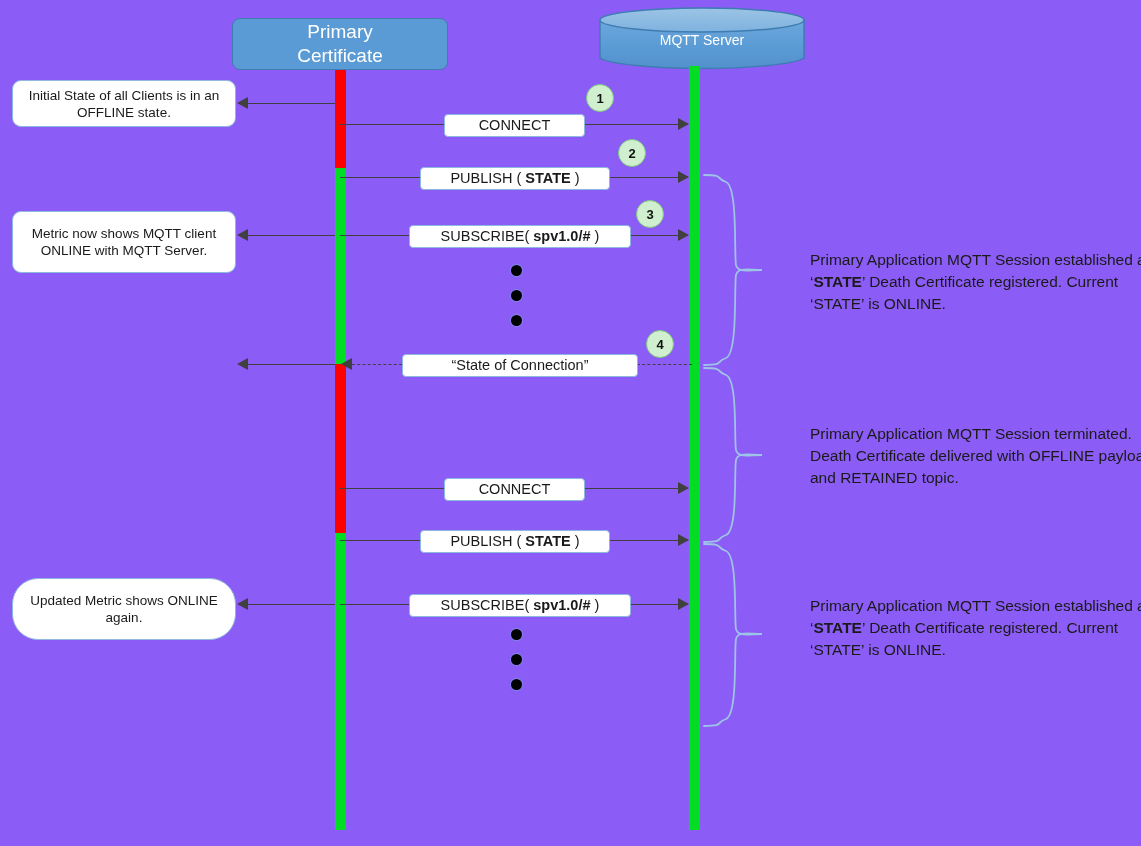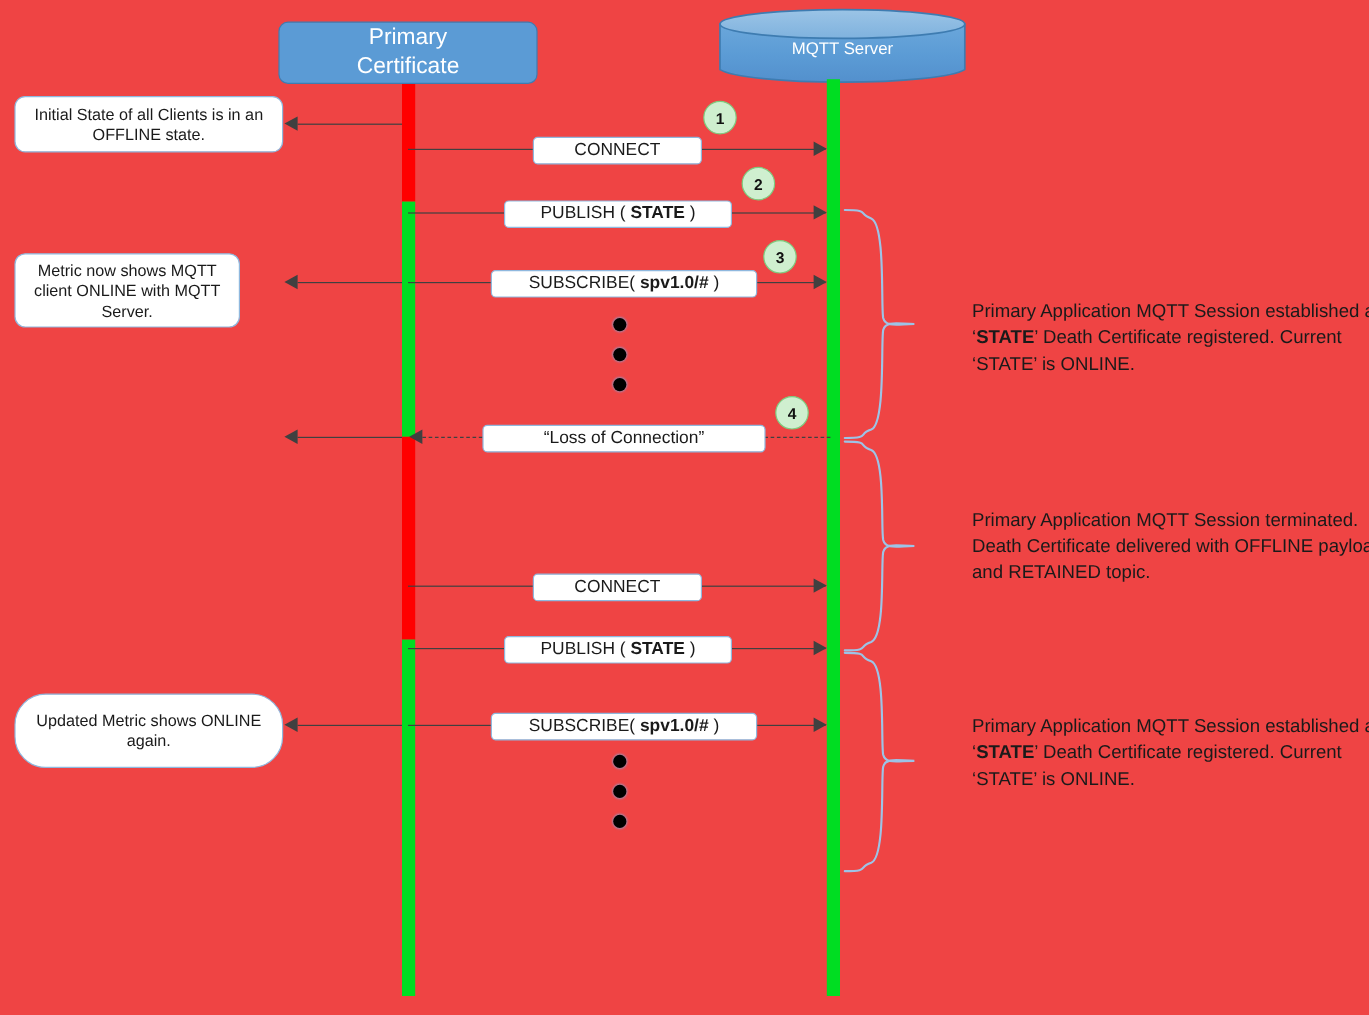--- a/index.html
+++ b/index.html
@@ -7,21 +7,21 @@
     padding: 0;
     background: #ffffff;
   }
   body {
     font-family: "Liberation Sans", sans-serif;
   }
   #canvas {
     position: relative;
     width: 1141px;
     height: 846px;
-    background: #ef4444;
+    background: #8b5cf6;
     overflow: hidden;
   }
 
   
   .participant-box {
     position: absolute;
     background: #5B9BD5;
     border: 1px solid #3E7CB1;
     border-radius: 8px;
     color: #ffffff;
@@ -186,21 +186,21 @@
   <div class="lifeline-seg ll-green" style="left:335px; top:168px; height:196px;"></div>
   <div class="lifeline-seg ll-red" style="left:335px; top:364px; height:169px;"></div>
   <div class="lifeline-seg ll-green" style="left:335px; top:533px; height:297px;"></div>
 
   <div class="lifeline-seg ll-green" style="left:689px; top:66px; height:764px;"></div>
 
   <div class="note-box" style="left:12px; top:80px; width:224px; height:47px;">
     <span>Initial State of all Clients is in an OFFLINE state.</span>
   </div>
 
-  <div class="note-box" style="left:12px; top:211px; width:188px; height:62px;">
+  <div class="note-box" style="left:12px; top:211px; width:224px; height:62px;">
     <span>Metric now shows MQTT client ONLINE with MQTT Server.</span>
   </div>
 
 
   <div class="note-box" style="left:12px; top:578px; width:224px; height:62px;border-radius:26px;">
     <span>Updated Metric shows ONLINE again.</span>
   </div>
 
   <div class="msg-line" style="left:248px; top:103px; width:87px;"></div>
   <div class="arrowhead arrow-left" style="left:237px; top:97px;"></div>
@@ -242,21 +242,21 @@
   </div>
 
   <div class="dot" style="left:511px; top:265px;"></div>
   <div class="dot" style="left:511px; top:290px;"></div>
   <div class="dot" style="left:511px; top:315px;"></div>
 
   <div class="msg-line dashed" style="left:637px; top:364px; width:55px;"></div>
   <div class="msg-line dashed" style="left:352px; top:364px; width:50px;"></div>
   <div class="arrowhead arrow-left" style="left:341px; top:358px;"></div>
   <div class="msg-label" style="left:402px; top:354px; width:236px;">
-    <span>“Loss of Connection”</span>
+    <span>“State of Connection”</span>
   </div>
   <div class="step-badge" style="left:646px; top:330px;">
     <span>4</span>
   </div>
 
   <div class="msg-line" style="left:340px; top:488px; width:348px;"></div>
   <div class="arrowhead arrow-right" style="left:678px; top:482px;"></div>
   <div class="msg-label" style="left:444px; top:478px; width:141px;">
     <span>CONNECT</span>
   </div>

